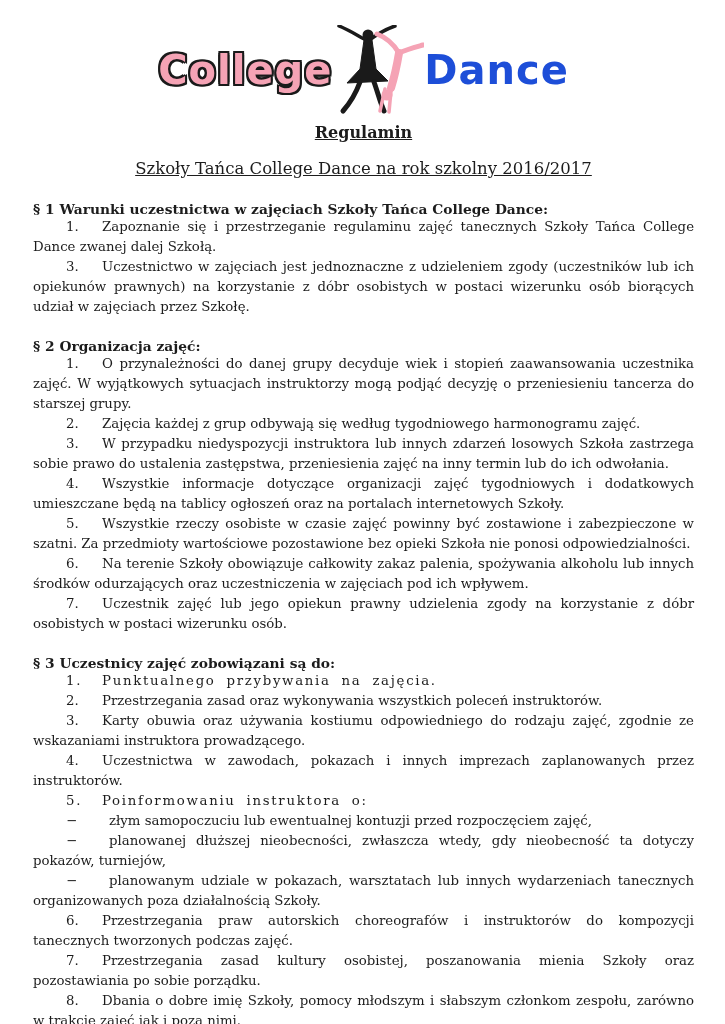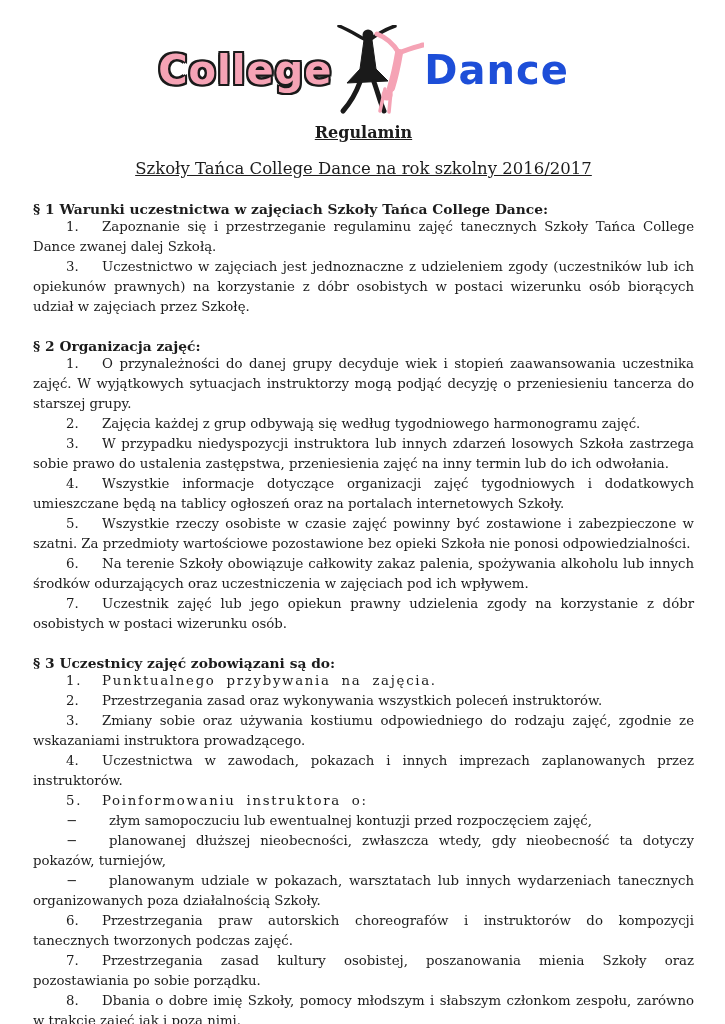--- a/index.html
+++ b/index.html
@@ -174,21 +174,21 @@
     <div>
   <p class="item spaced">
     <span class="marker">1.</span><span>Punktualnego przybywania na zajęcia.</span>
   </p>
 
   <p class="item">
     <span class="marker">2.</span><span>Przestrzegania zasad oraz wykonywania wszystkich poleceń instruktorów.</span>
   </p>
 
   <p class="item">
-    <span class="marker">3.</span><span>Zmiany sobie oraz używania kostiumu odpowiedniego do rodzaju zajęć, zgodnie ze wskazaniami instruktora prowadzącego.</span>
+    <span class="marker">3.</span><span>Karty obuwia oraz używania kostiumu odpowiedniego do rodzaju zajęć, zgodnie ze wskazaniami instruktora prowadzącego.</span>
   </p>
 
   <p class="item">
     <span class="marker">4.</span><span>Uczestnictwa w zawodach, pokazach i innych imprezach zaplanowanych przez instruktorów.</span>
   </p>
 
   <p class="item spaced">
     <span class="marker">5.</span><span>Poinformowaniu instruktora o:</span>
   </p>
 

